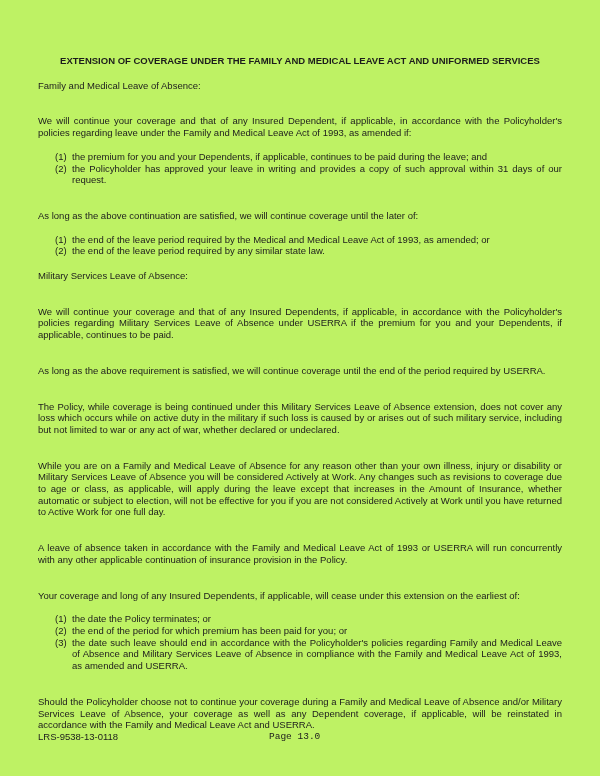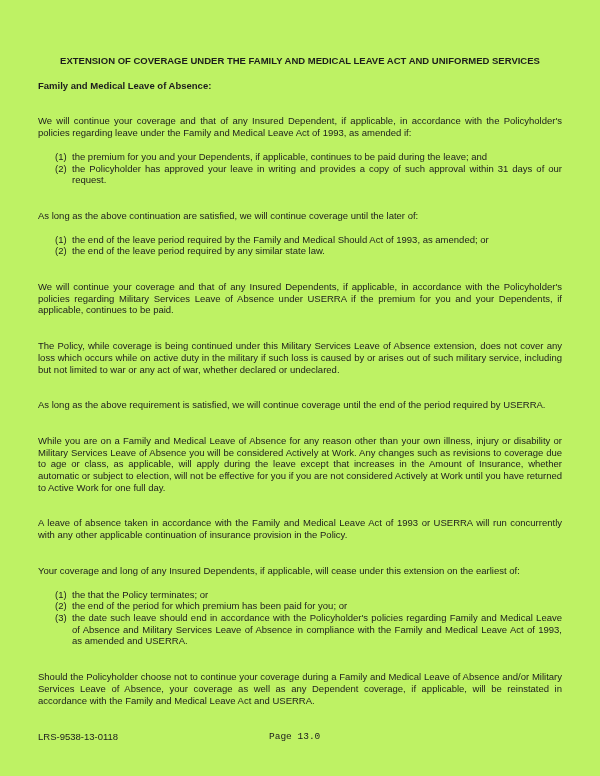--- a/index.html
+++ b/index.html
@@ -21,21 +21,21 @@
     width: 524px;
   }
   .doc-title {
     font-weight: bold;
     text-align: center;
   }
   .doc-title .title-line {
     white-space: nowrap;
   }
   .section-heading {
-    font-weight: bold;
+    font-weight: normal;
     margin-top: 13px;
   }
   .para {
     margin-top: 24px;
     text-align: justify;
   }
   .num-list {
     margin-top: 12px;
     padding-left: 17px;
   }
@@ -92,40 +92,41 @@
         <span class="li-num">(2)</span>
         <span class="li-text">the Policyholder has approved your leave in writing and provides a copy of such approval within 31 days of our request.</span>
       </div>
     </div>
 
     <div class="para">As long as the above continuation are satisfied, we will continue coverage until the later of:</div>
 
     <div class="num-list">
       <div class="list-item">
         <span class="li-num">(1)</span>
-        <span class="li-text">the end of the leave period required by the Family and Medical Should Act of 1993, as amended; or</span>
+        <span class="li-text">the end of the leave period required by the Medical and Medical Leave Act of 1993, as amended; or</span>
       </div>
       <div class="list-item">
         <span class="li-num">(2)</span>
         <span class="li-text">the end of the leave period required by any similar state law.</span>
       </div>
     </div>
 
+    <div class="section-heading">Military Services Leave of Absence:</div>
 
     <div class="para">We will continue your coverage and that of any Insured Dependents, if applicable, in accordance with the Policyholder's policies regarding Military Services Leave of Absence under USERRA if the premium for you and your Dependents, if applicable, continues to be paid.</div>
+    <div class="para">As long as the above requirement is satisfied, we will continue coverage until the end of the period required by USERRA.</div>
     <div class="para">The Policy, while coverage is being continued under this Military Services Leave of Absence extension, does not cover any loss which occurs while on active duty in the military if such loss is caused by or arises out of such military service, including but not limited to war or any act of war, whether declared or undeclared.</div>
-    <div class="para">As long as the above requirement is satisfied, we will continue coverage until the end of the period required by USERRA.</div>
     <div class="para">While you are on a Family and Medical Leave of Absence for any reason other than your own illness, injury or disability or Military Services Leave of Absence you will be considered Actively at Work.  Any changes such as revisions to coverage due to age or class, as applicable, will apply during the leave except that increases in the Amount of Insurance, whether automatic or subject to election, will not be effective for you if you are not considered Actively at Work until you have returned to Active Work for one full day.</div>
     <div class="para">A leave of absence taken in accordance with the Family and Medical Leave Act of 1993 or USERRA will run concurrently with any other applicable continuation of insurance provision in the Policy.</div>
     <div class="para">Your coverage and long of any Insured Dependents, if applicable, will cease under this extension on the earliest of:</div>
 
     <div class="num-list">
       <div class="list-item">
         <span class="li-num">(1)</span>
-        <span class="li-text">the that the Policy terminates; or</span>
+        <span class="li-text">the date the Policy terminates; or</span>
       </div>
       <div class="list-item">
         <span class="li-num">(2)</span>
         <span class="li-text">the end of the period for which premium has been paid for you; or</span>
       </div>
       <div class="list-item">
         <span class="li-num">(3)</span>
         <span class="li-text">the date such leave should end in accordance with the Policyholder's policies regarding Family and Medical Leave of Absence and Military Services Leave of Absence in compliance with the Family and Medical Leave Act of 1993, as amended and USERRA.</span>
       </div>
     </div>

